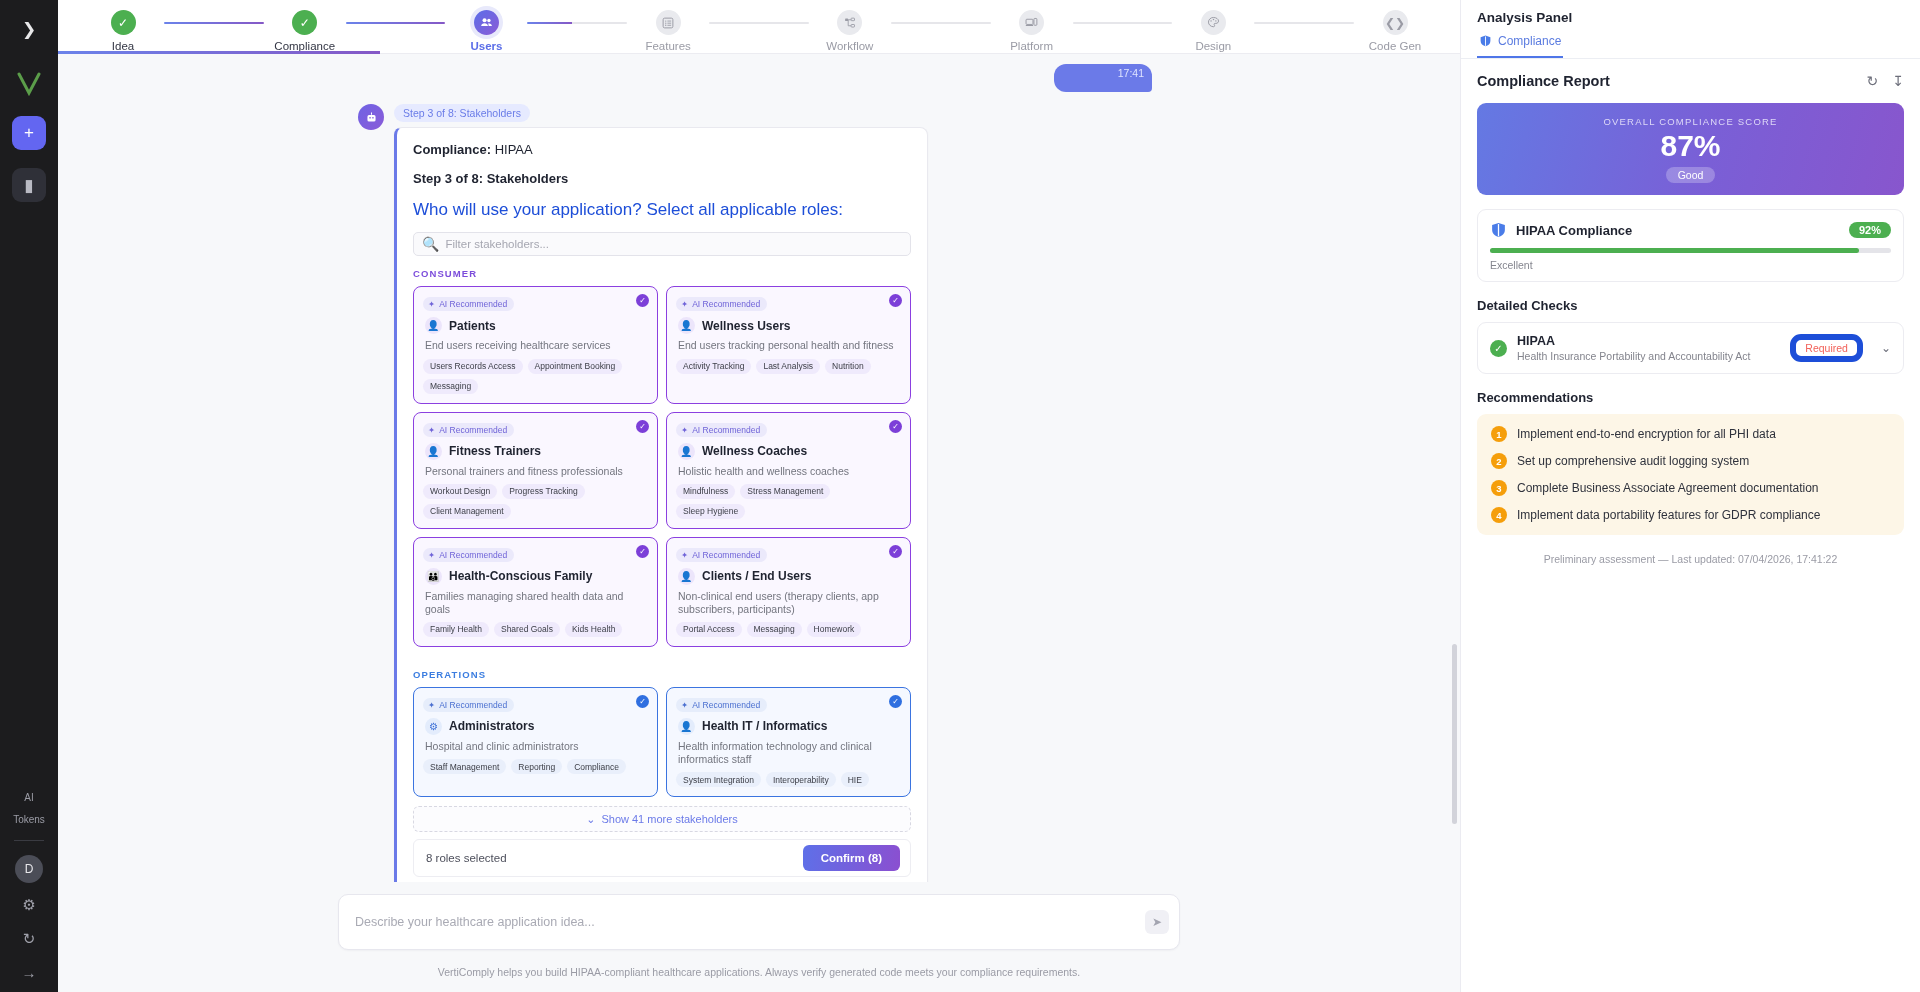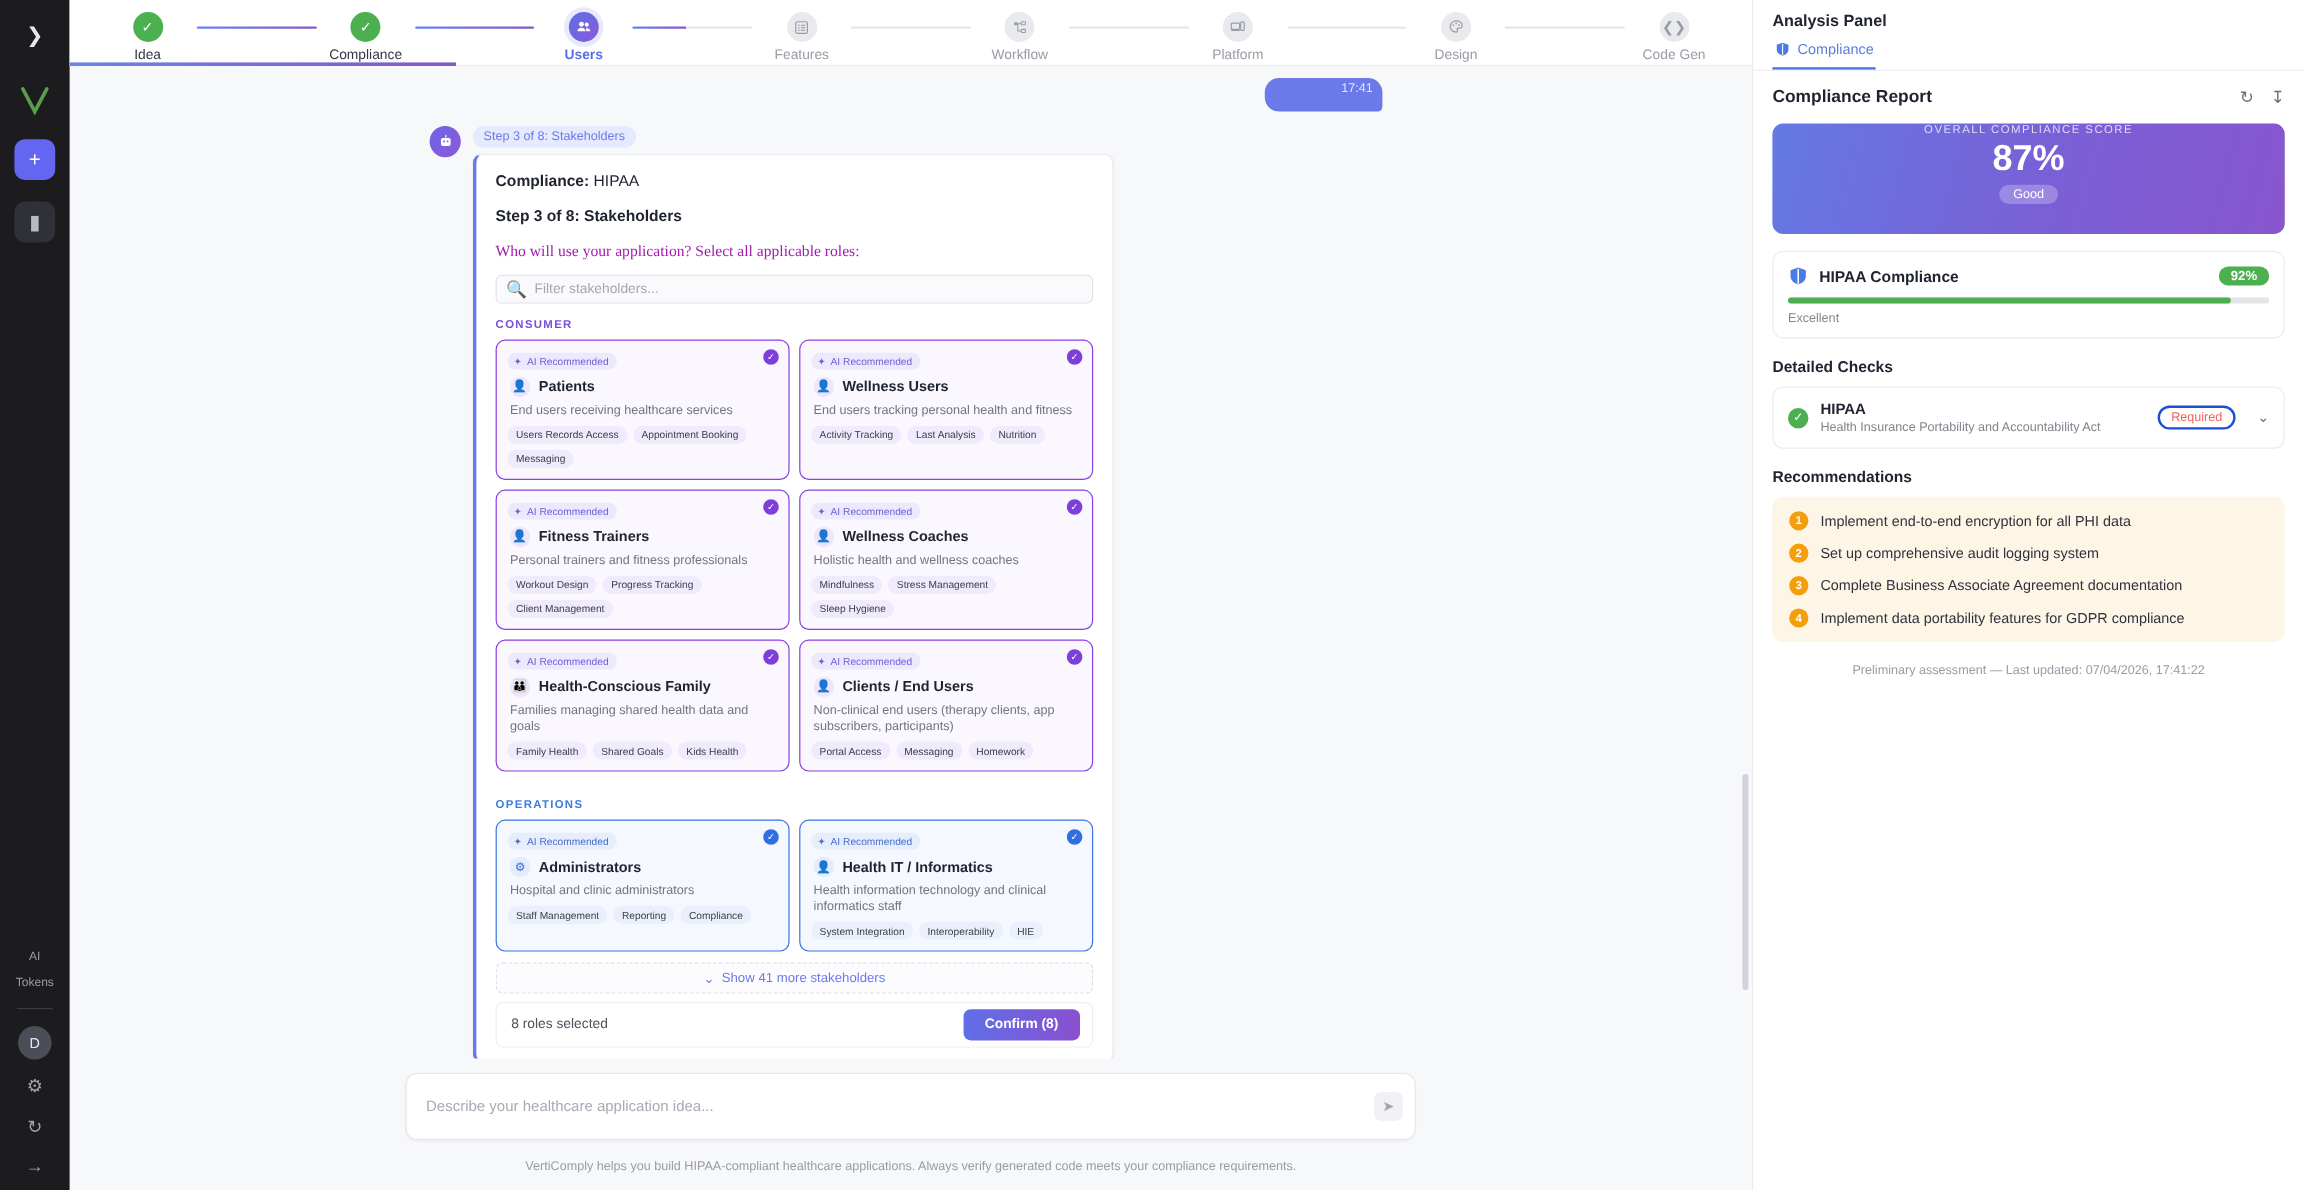--- a/index.html
+++ b/index.html
@@ -104,21 +104,21 @@
     font-size: 10.5px; padding: 3px 9px; border-radius: 11px; margin-bottom: 5px;
   }
   .card-msg {
     width: 534px; background: #fff; border: 1px solid #e9e9ef;
     border-left: 3px solid #6b7ae8; border-radius: 8px;
     padding: 14px 16px 12px 16px; box-shadow: 0 1px 2px rgba(20,20,40,.04);
   }
   .msg-title { font-size: 13px; margin-bottom: 14px; }
   .msg-title b { font-weight: bold; }
   .msg-sub { font-size: 13px; font-weight: bold; margin-bottom: 14px; }
-  .msg-q { font-size: 13px; color: #a21caf; margin-bottom: 12px; font-family: Liberation Serif, serif; }
+  .msg-q { font-size: 17px; color: #1d4ed8; margin-bottom: 12px; }
 
   .filter-box {
     display: flex; align-items: center; gap: 6px; height: 24px;
     border: 1px solid #e3e3ea; border-radius: 5px; background: #fafafc;
     padding: 0 8px; margin-bottom: 12px;
   }
   .filter-box input {
     border: 0; outline: 0; background: transparent; font-size: 11.5px;
     color: #3a3d49; width: 100%; font-family: "Liberation Sans", sans-serif;
   }
@@ -230,21 +230,21 @@
   .panel-body { padding: 14px 16px 0 16px; overflow: hidden; }
   .panel-head-row { display: flex; align-items: center; justify-content: space-between; }
   .panel-head { font-size: 14.5px; font-weight: bold; }
   .panel-actions { display: flex; gap: 14px; color: #6c6e7a; font-size: 14px; }
   .panel-actions span { cursor: pointer; }
 
   .score-card {
     margin-top: 14px; height: 92px; border-radius: 9px;
     background: linear-gradient(105deg,#6479e3 0%,#7a5fd6 55%,#8856cd 100%);
     color: #fff; display: flex; flex-direction: column; align-items: center;
-    justify-content: flex-start; gap: 2px;
+    justify-content: center; gap: 2px;
   }
   .score-label { font-size: 9.5px; letter-spacing: 1.2px; color: #ded9f7; }
   .score-value { font-size: 30px; font-weight: bold; line-height: 34px; }
   .score-pill {
     background: rgba(255,255,255,.25); border-radius: 10px;
     padding: 2px 12px; font-size: 10.5px; margin-top: 2px;
   }
 
   .hipaa-card {
     margin-top: 14px; border: 1px solid #ececf1; border-radius: 9px;
@@ -267,21 +267,21 @@
   }
   .check-ok {
     width: 17px; height: 17px; border-radius: 50%; background: #4caf50;
     color: #fff; font-size: 10px; display: flex; align-items: center; justify-content: center;
     flex: 0 0 17px;
   }
   .check-txt { flex: 1 1 auto; }
   .check-title { font-size: 12.5px; font-weight: bold; }
   .check-sub { font-size: 10.5px; color: #83848d; margin-top: 2px; }
   .req-badge {
-    border: 2px solid #1d4ed8; color: #f2625a; border-radius: 11px;
+    border: 6px solid #1d4ed8; color: #f2625a; border-radius: 11px;
     padding: 2px 9px; font-size: 10.5px;
   }
   .chev { color: #6c6e7a; font-size: 12px; margin-left: 8px; cursor: pointer; }
 
   .rec-card {
     background: #fdf6e7; border-radius: 9px; padding: 12px 14px;
     display: flex; flex-direction: column; gap: 11px;
   }
   .rec-row { display: flex; align-items: center; gap: 10px; }
   .rec-num {

